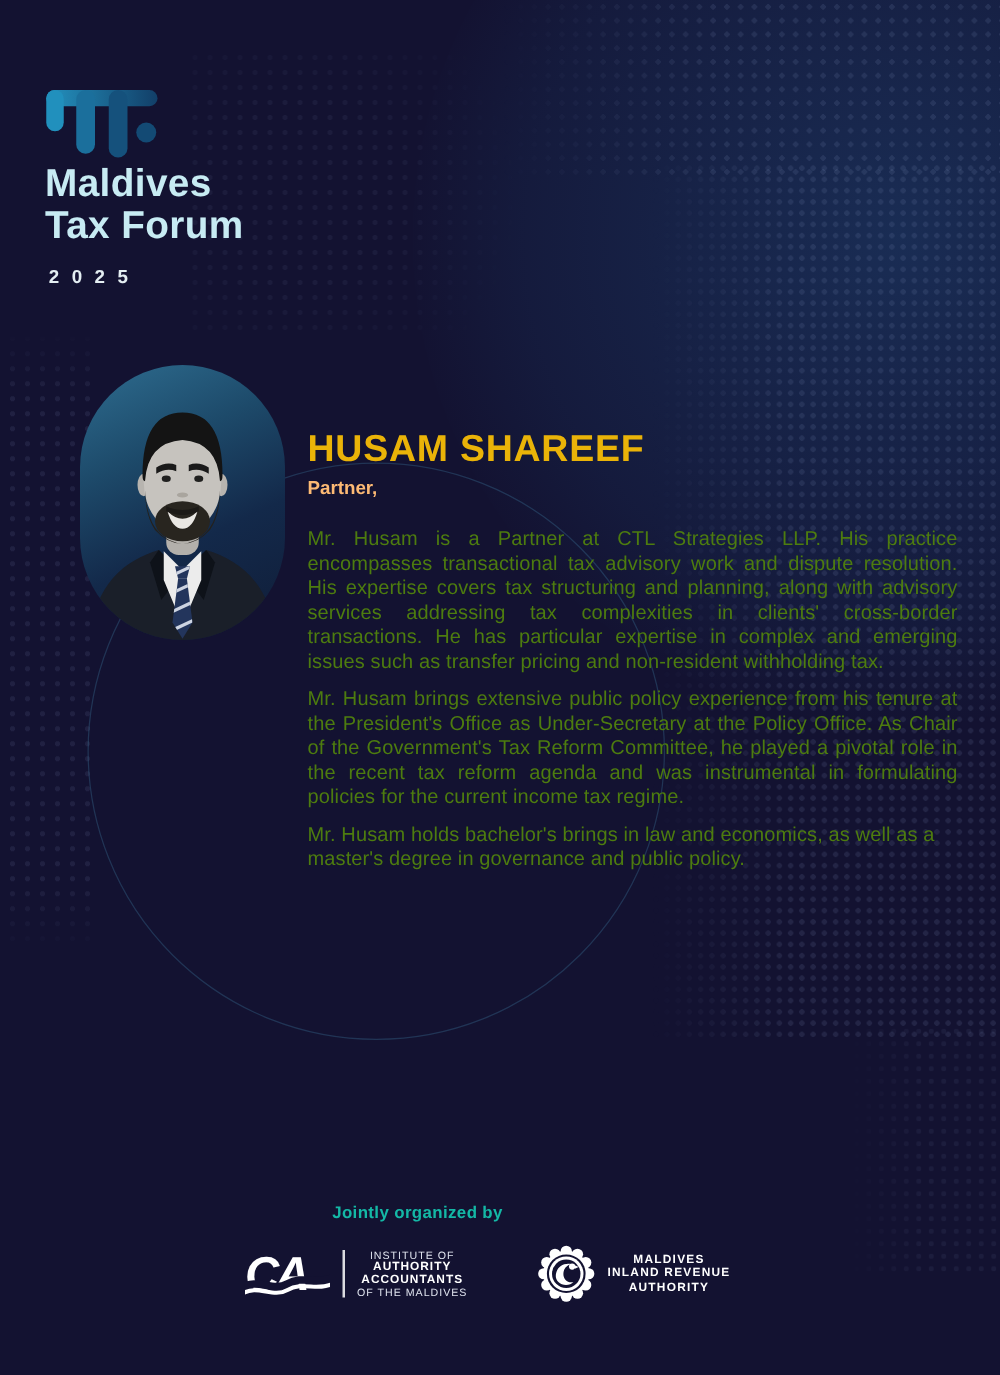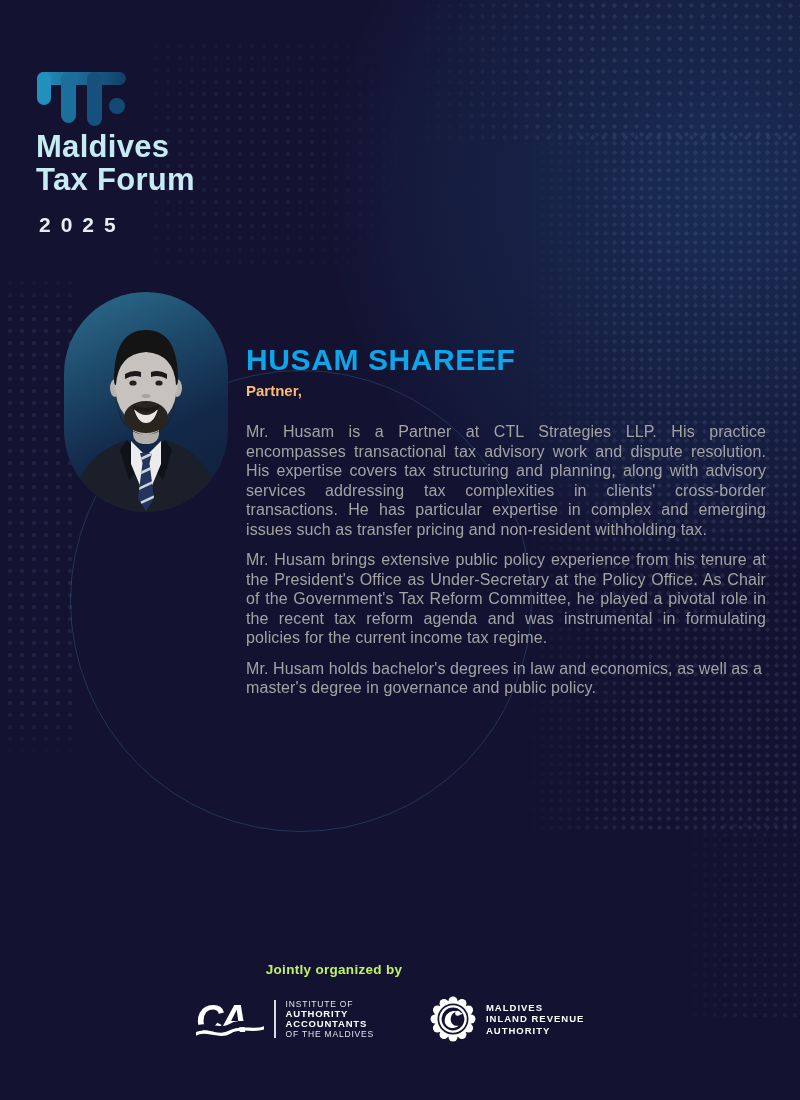--- a/index.html
+++ b/index.html
@@ -39,47 +39,47 @@
     -webkit-mask-image:linear-gradient(to right, transparent 0%, #000 50%);
             mask-image:linear-gradient(to right, transparent 0%, #000 50%);}
   .circle-outline{
     position:absolute;left:70px;top:370px;width:460px;height:460px;border-radius:50%;
     border:1px solid rgba(72,152,188,0.26);pointer-events:none;
   }
   
   .logo-mark{position:absolute;left:36px;top:71px;}
   .brand{position:absolute;left:36px;top:130px;color:#c7ebf3;font-weight:bold;
     font-size:31px;line-height:33px;letter-spacing:.3px;}
-  .year{position:absolute;left:39px;top:213px;color:#e4eef2;font-size:21px;
+  .year{position:absolute;left:39px;top:213px;color:#e4eef2;font-size:15px;
     font-weight:bold;letter-spacing:10px;text-align:center;}
   
   .photo-pill{
     position:absolute;left:64px;top:292px;width:164px;height:220px;border-radius:82px;
     overflow:hidden;
     background:linear-gradient(155deg,#2e6d90 0%,#1d4a6a 32%,#13294a 62%,#101d38 100%);
   }
   
   .info{position:absolute;left:246px;top:344px;width:520px;}
-  .name{color:#0ea5e9;font-size:30px;font-weight:bold;letter-spacing:.6px;line-height:32px;}
+  .name{color:#eab308;font-size:30px;font-weight:bold;letter-spacing:.6px;line-height:32px;}
   .role{color:#fdba74;font-size:15px;font-weight:bold;margin-top:6px;line-height:17px;}
   .org{color:#1f82b2;font-size:16px;font-weight:bold;line-height:19px;}
   .bio{margin-top:23px;}
   .bio p{
-    margin:0 0 11px 0;color:#a3a3a3;font-size:16px;line-height:19.5px;
+    margin:0 0 11px 0;color:#4d7c0f;font-size:16px;line-height:19.5px;
     text-align:justify;letter-spacing:.1px;
   }
   .bio p:last-child{text-align:left;}
   
   .footer-label{position:absolute;left:0;top:962px;width:668px;text-align:center;
-    color:#bef264;font-size:13.5px;font-weight:bold;letter-spacing:.3px;}
+    color:#14b8a6;font-size:13.5px;font-weight:bold;letter-spacing:.3px;}
   .org-row{position:absolute;left:0;top:994px;width:780px;height:50px;
     display:flex;justify-content:center;align-items:center;gap:56px;}
   .org-block{display:flex;align-items:center;gap:10px;}
   .ca-divider{width:2px;height:38px;background:rgba(255,255,255,.85);}
-  .logo-lines{display:flex;flex-direction:column;justify-content:center;color:#f0f2f8;}
+  .logo-lines{display:flex;flex-direction:column;justify-content:center;color:#f0f2f8;align-items:center;}
   .ca-lines div{font-size:8.5px;letter-spacing:.8px;line-height:10px;font-weight:normal;color:#dfe3ee;}
   .ca-lines div:nth-child(2),.ca-lines div:nth-child(3){font-size:9.5px;font-weight:bold;color:#ffffff;}
   .mira-lines div{font-size:9.5px;font-weight:bold;letter-spacing:1px;line-height:11.5px;color:#ffffff;}
 </style>
 </head>
 <body>
 
 <div class="poster">
 
   <div class="glow"></div>
@@ -153,21 +153,21 @@
       <path d="M69,113 Q82,119 95,113 L95,117 Q82,123 69,117 Z" fill="#1c1a17"></path>
     </svg>
   </div>
 
   <div class="info">
     <div class="name">HUSAM SHAREEF</div>
     <div class="role">Partner,</div>
     <div class="bio">
       <p>Mr. Husam is a Partner at CTL Strategies LLP. His practice encompasses transactional tax advisory work and dispute resolution. His expertise covers tax structuring and planning, along with advisory services addressing tax complexities in clients' cross-border transactions. He has particular expertise in complex and emerging issues such as transfer pricing and non-resident withholding tax.</p>
       <p>Mr. Husam brings extensive public policy experience from his tenure at the President's Office as Under-Secretary at the Policy Office. As Chair of the Government's Tax Reform Committee, he played a pivotal role in the recent tax reform agenda and was instrumental in formulating policies for the current income tax regime.</p>
-      <p>Mr. Husam holds bachelor's degrees in law and economics, as well as a master's degree in governance and public policy.</p>
+      <p>Mr. Husam holds bachelor's brings in law and economics, as well as a master's degree in governance and public policy.</p>
     </div>
   </div>
 
   <div class="footer-label">Jointly organized by</div>
 
   <div class="org-row">
 
     <div class="org-block">
       <svg width="68" height="48" viewBox="0 0 68 48">
         <text x="0" y="37" font-family="Liberation Sans, sans-serif" font-style="italic" font-weight="bold" font-size="38" letter-spacing="-3" fill="#ffffff">CA</text>

